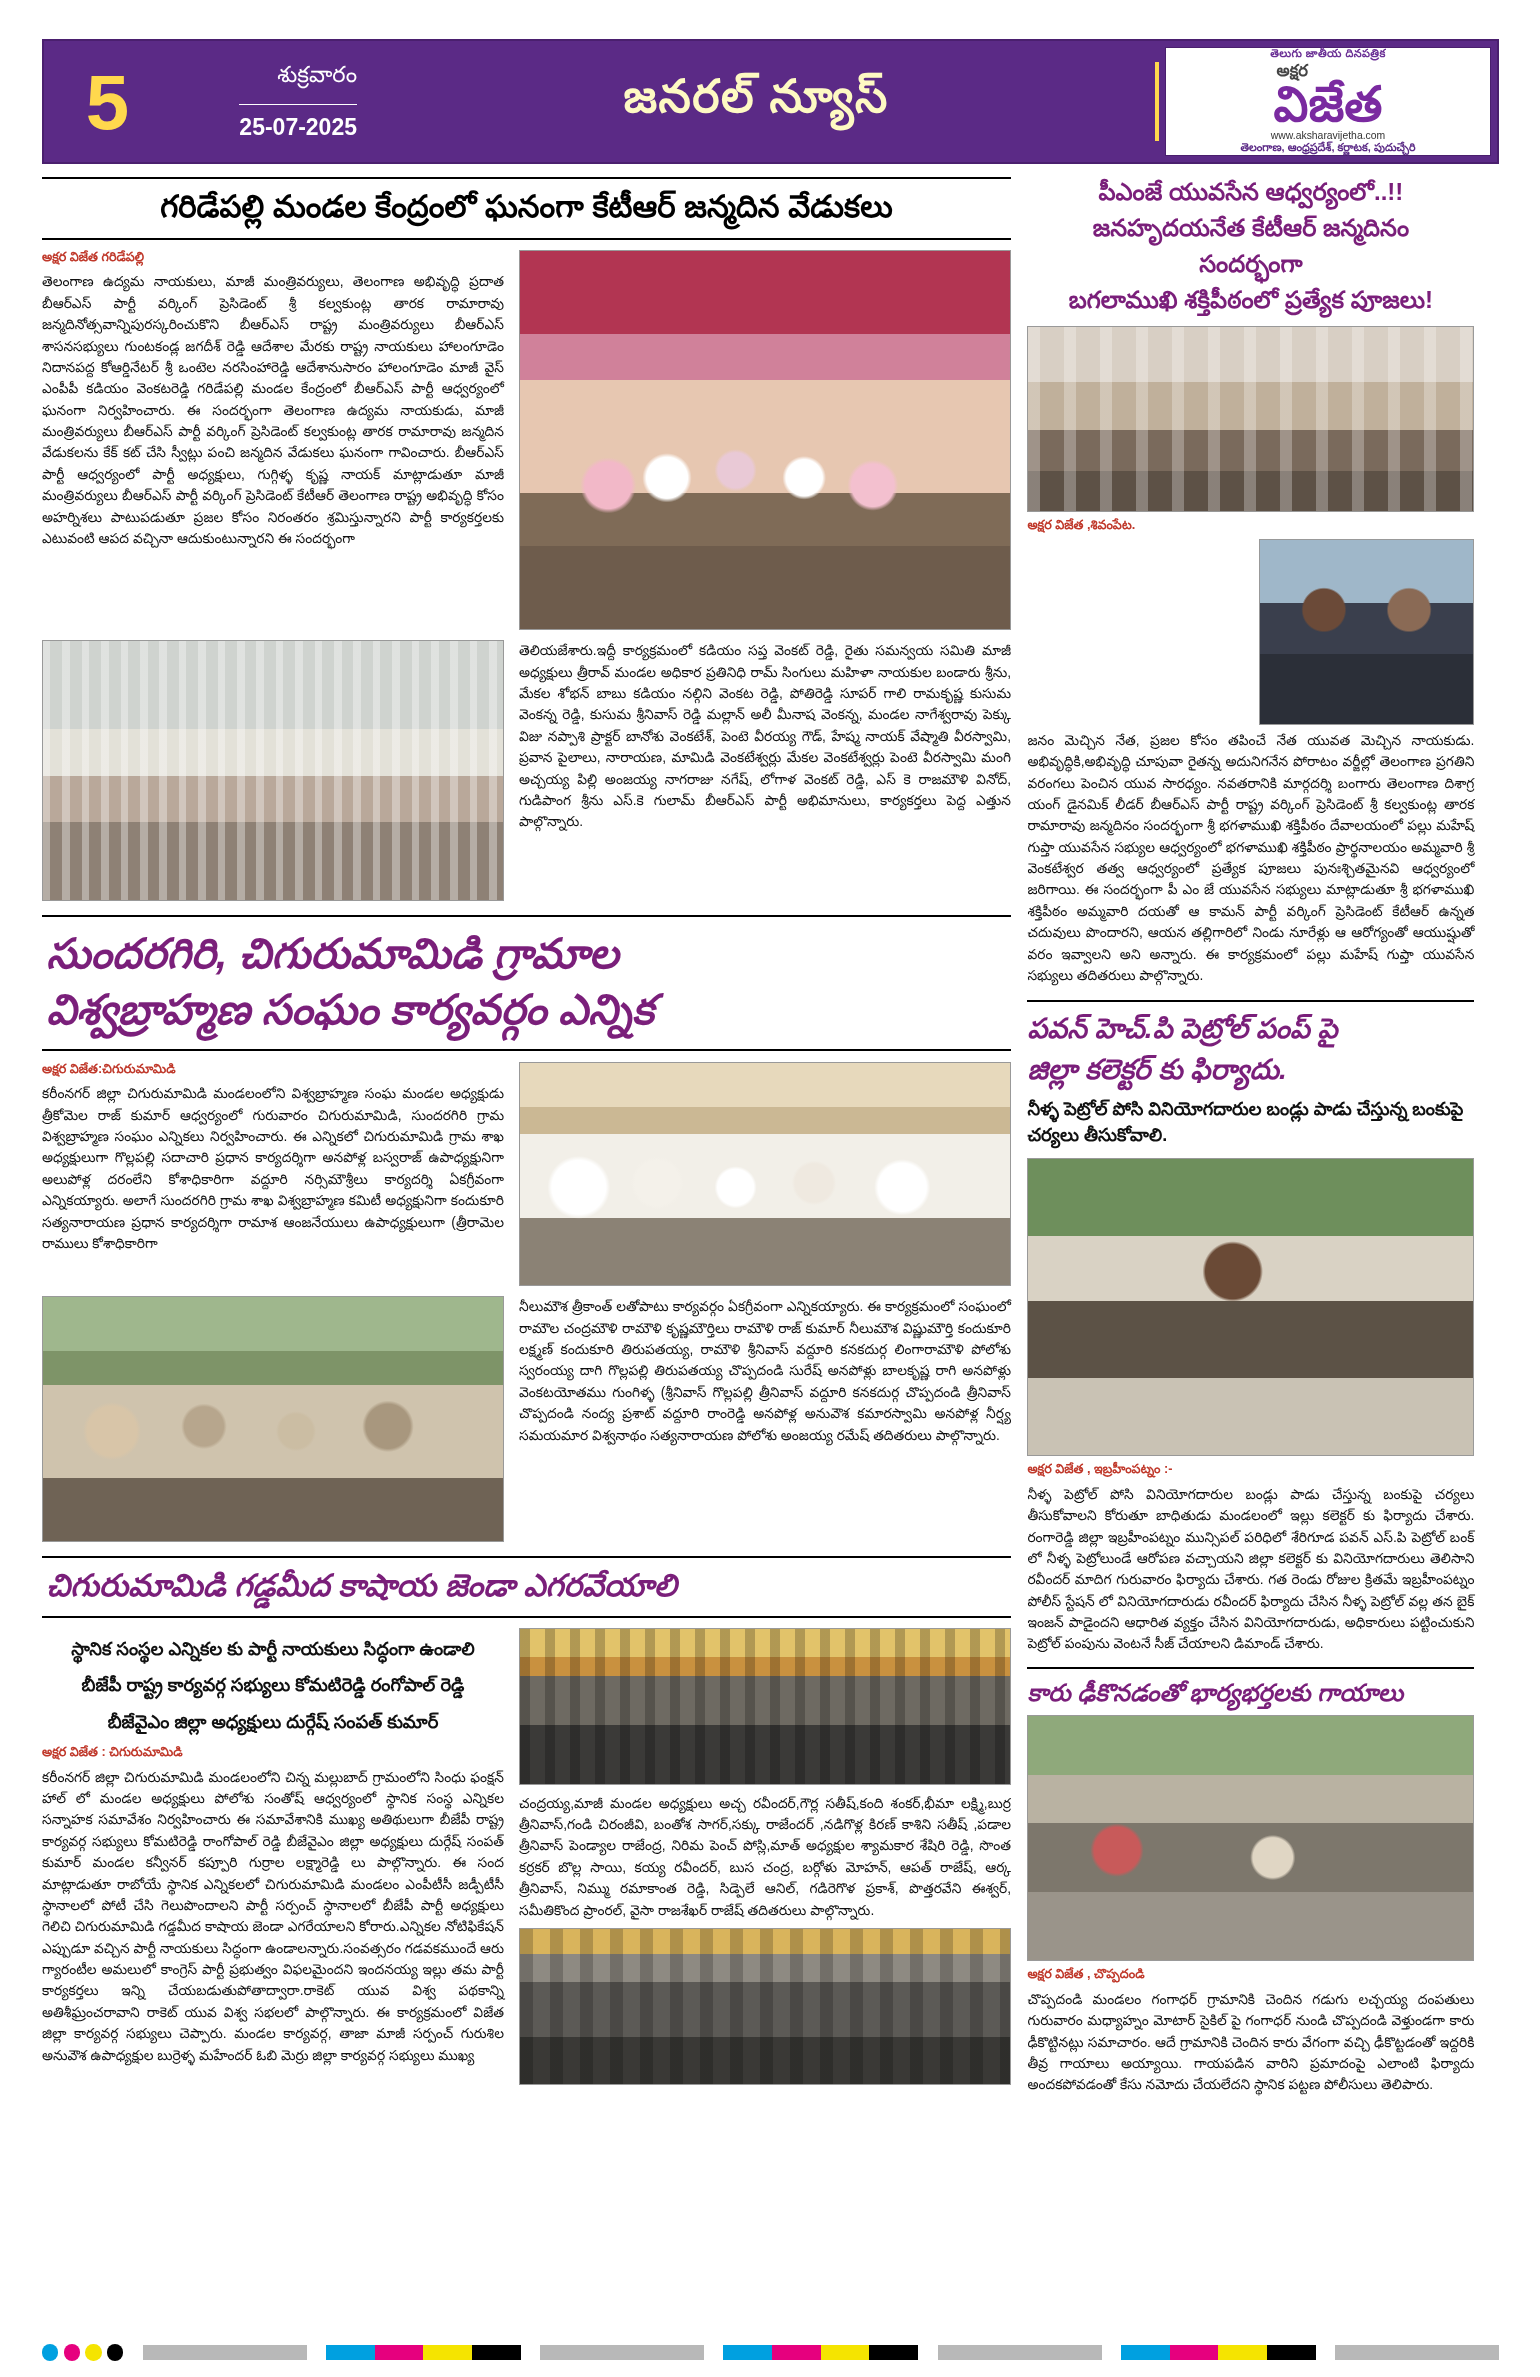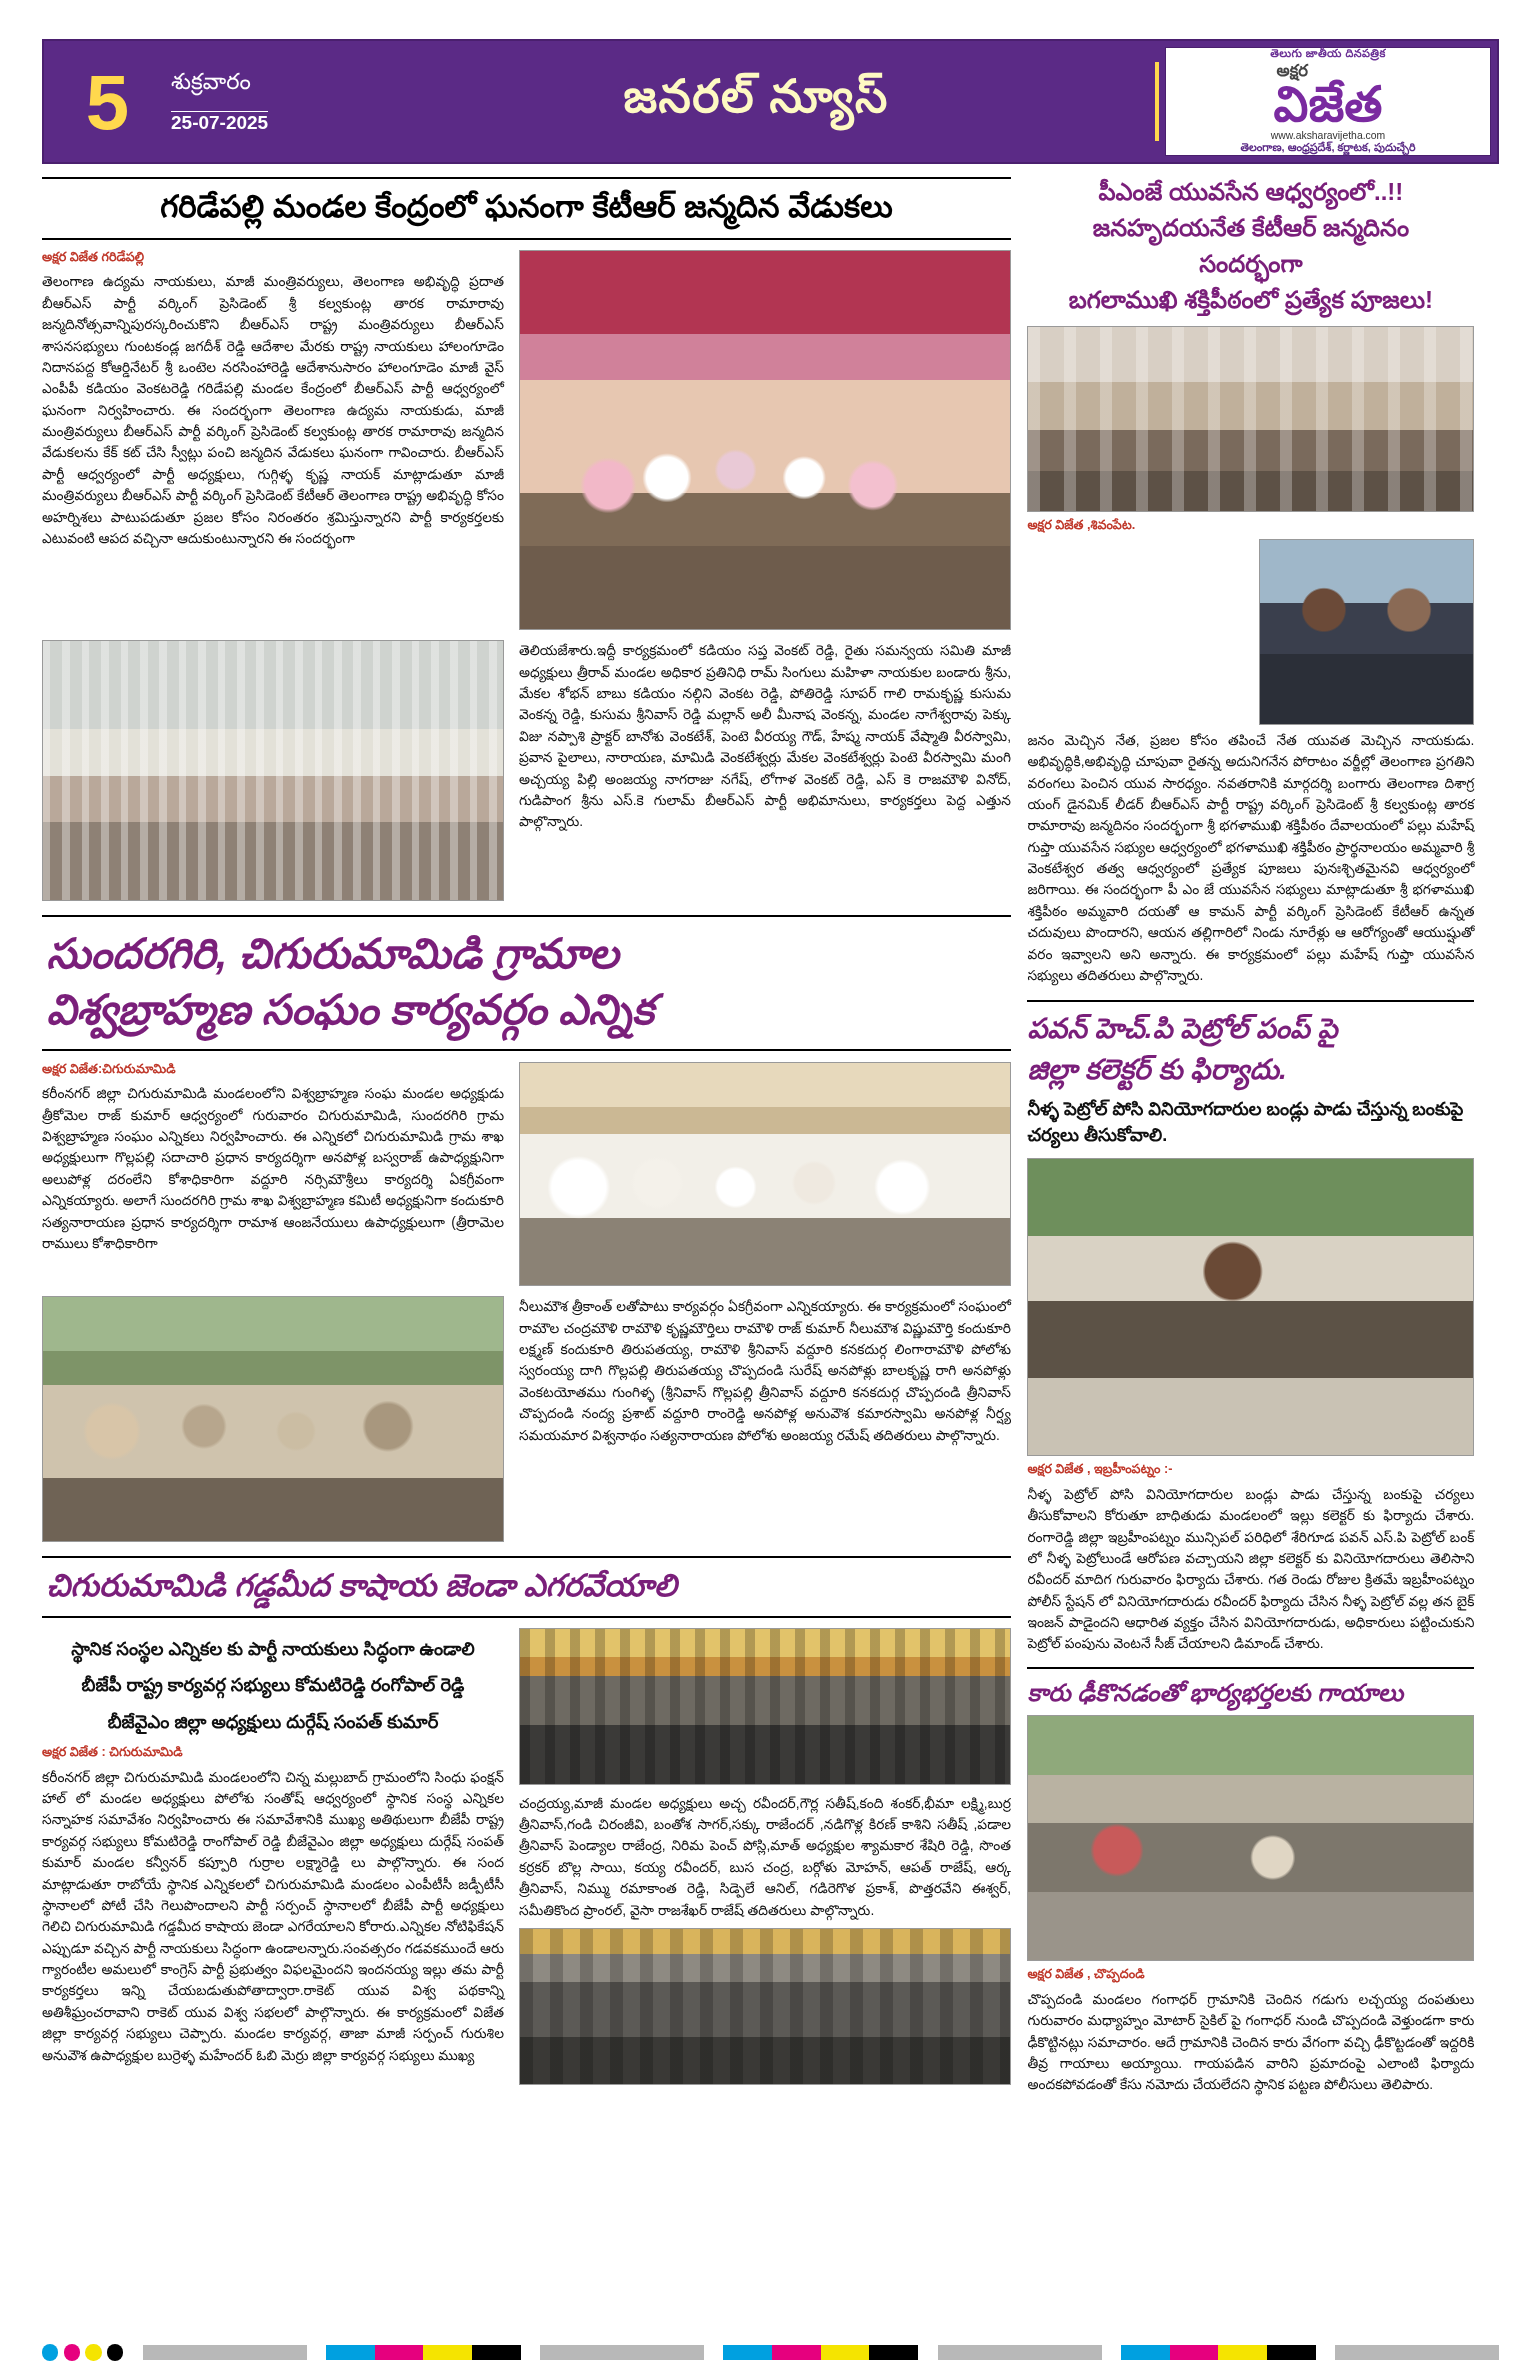--- a/index.html
+++ b/index.html
@@ -34,30 +34,31 @@
     justify-content: center;
     color: #ffd84d;
     font-size: 78px;
     font-weight: bold;
     line-height: 1;
   }
   .mh-date {
     width: 186px;
     display: flex;
     flex-direction: column;
-    align-items: flex-start;
+    align-items: flex-end;
     justify-content: center;
     color: #ffffff;
     gap: 10.4px;
   }
   .mh-day { font-size: 22.4px; }
   .mh-datetext {
-    font-size: 19px;
+    font-size: 23px;
     font-weight: bold;
     border-top: 1.5px solid #ffffff;
+    padding-top: 9px;
   }
   .mh-title {
     flex: 1;
     display: flex;
     align-items: center;
     justify-content: center;
     color: #fef9c3;
     font-size: 46px;
     font-weight: bold;
     letter-spacing: 1.5px;

